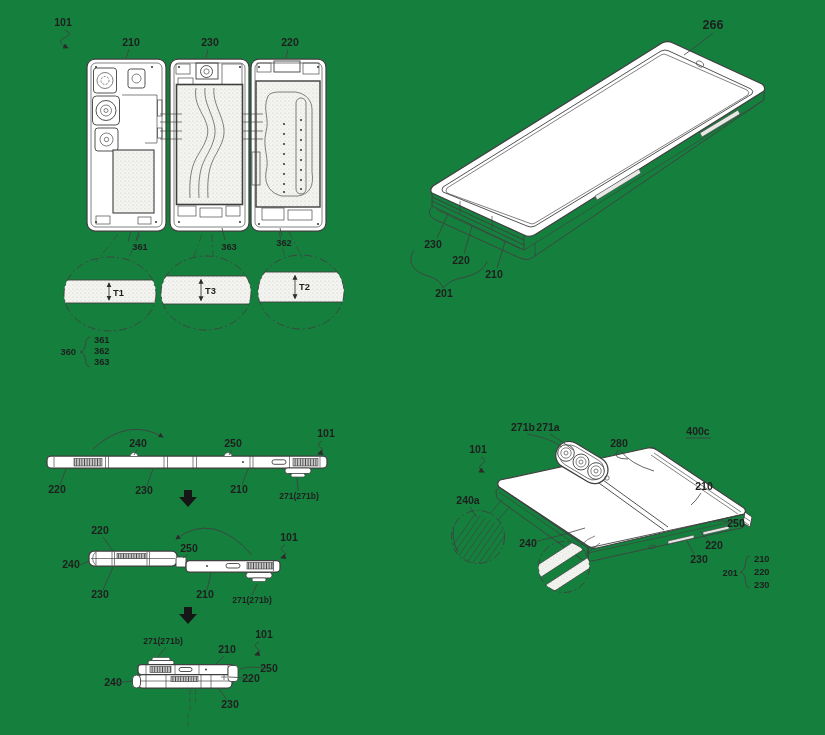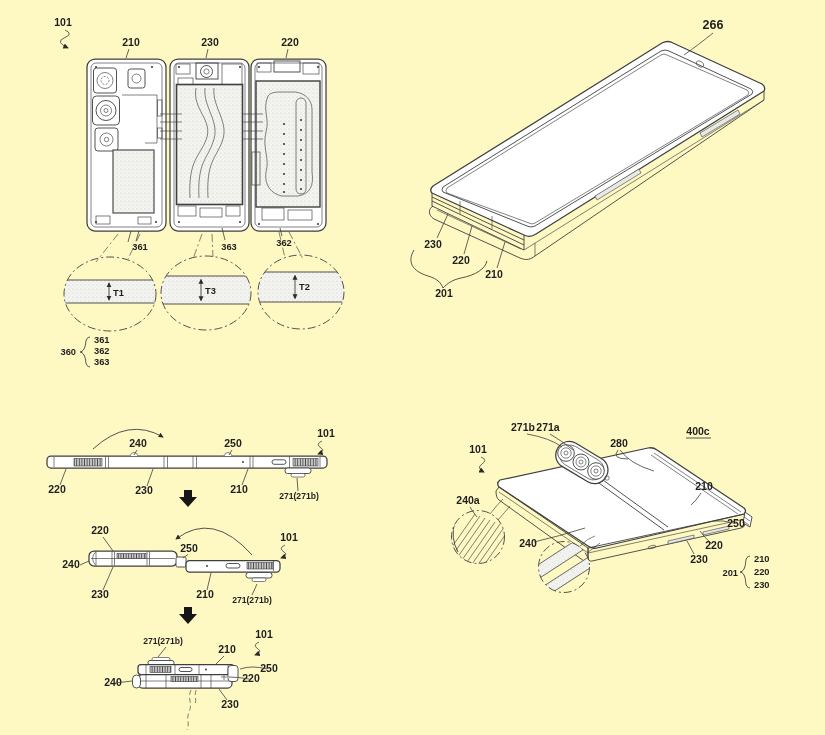--- a/index.html
+++ b/index.html
@@ -1,16 +1,16 @@
 <!DOCTYPE html>
 <html><head>
 <meta charset="utf-8">
 <style>
   html,body{margin:0;padding:0;background:#ffffff;}
-  .sheet{position:relative;width:825px;height:735px;background:#fef9c3;overflow:hidden;}
+  .sheet{position:relative;width:825px;height:735px;background:#15803d;overflow:hidden;}
   svg{display:block;}
   text{font-family:"Liberation Sans","DejaVu Sans",sans-serif;font-weight:700;fill:#1e1e1e;}
   .lbl{font-size:10.5px;text-anchor:middle;}
   .lbl-lg{font-size:12.5px;text-anchor:middle;}
   .lbl-sm{font-size:8.6px;text-anchor:middle;}
   .lbl-t{font-size:9.3px;text-anchor:start;}
   .lbl-g{font-size:9.3px;}
   .ink{stroke:#3f3f3f;fill:none;}
   .inkf{stroke:#3f3f3f;fill:#ffffff;}
   .thin{stroke-width:.65;}

